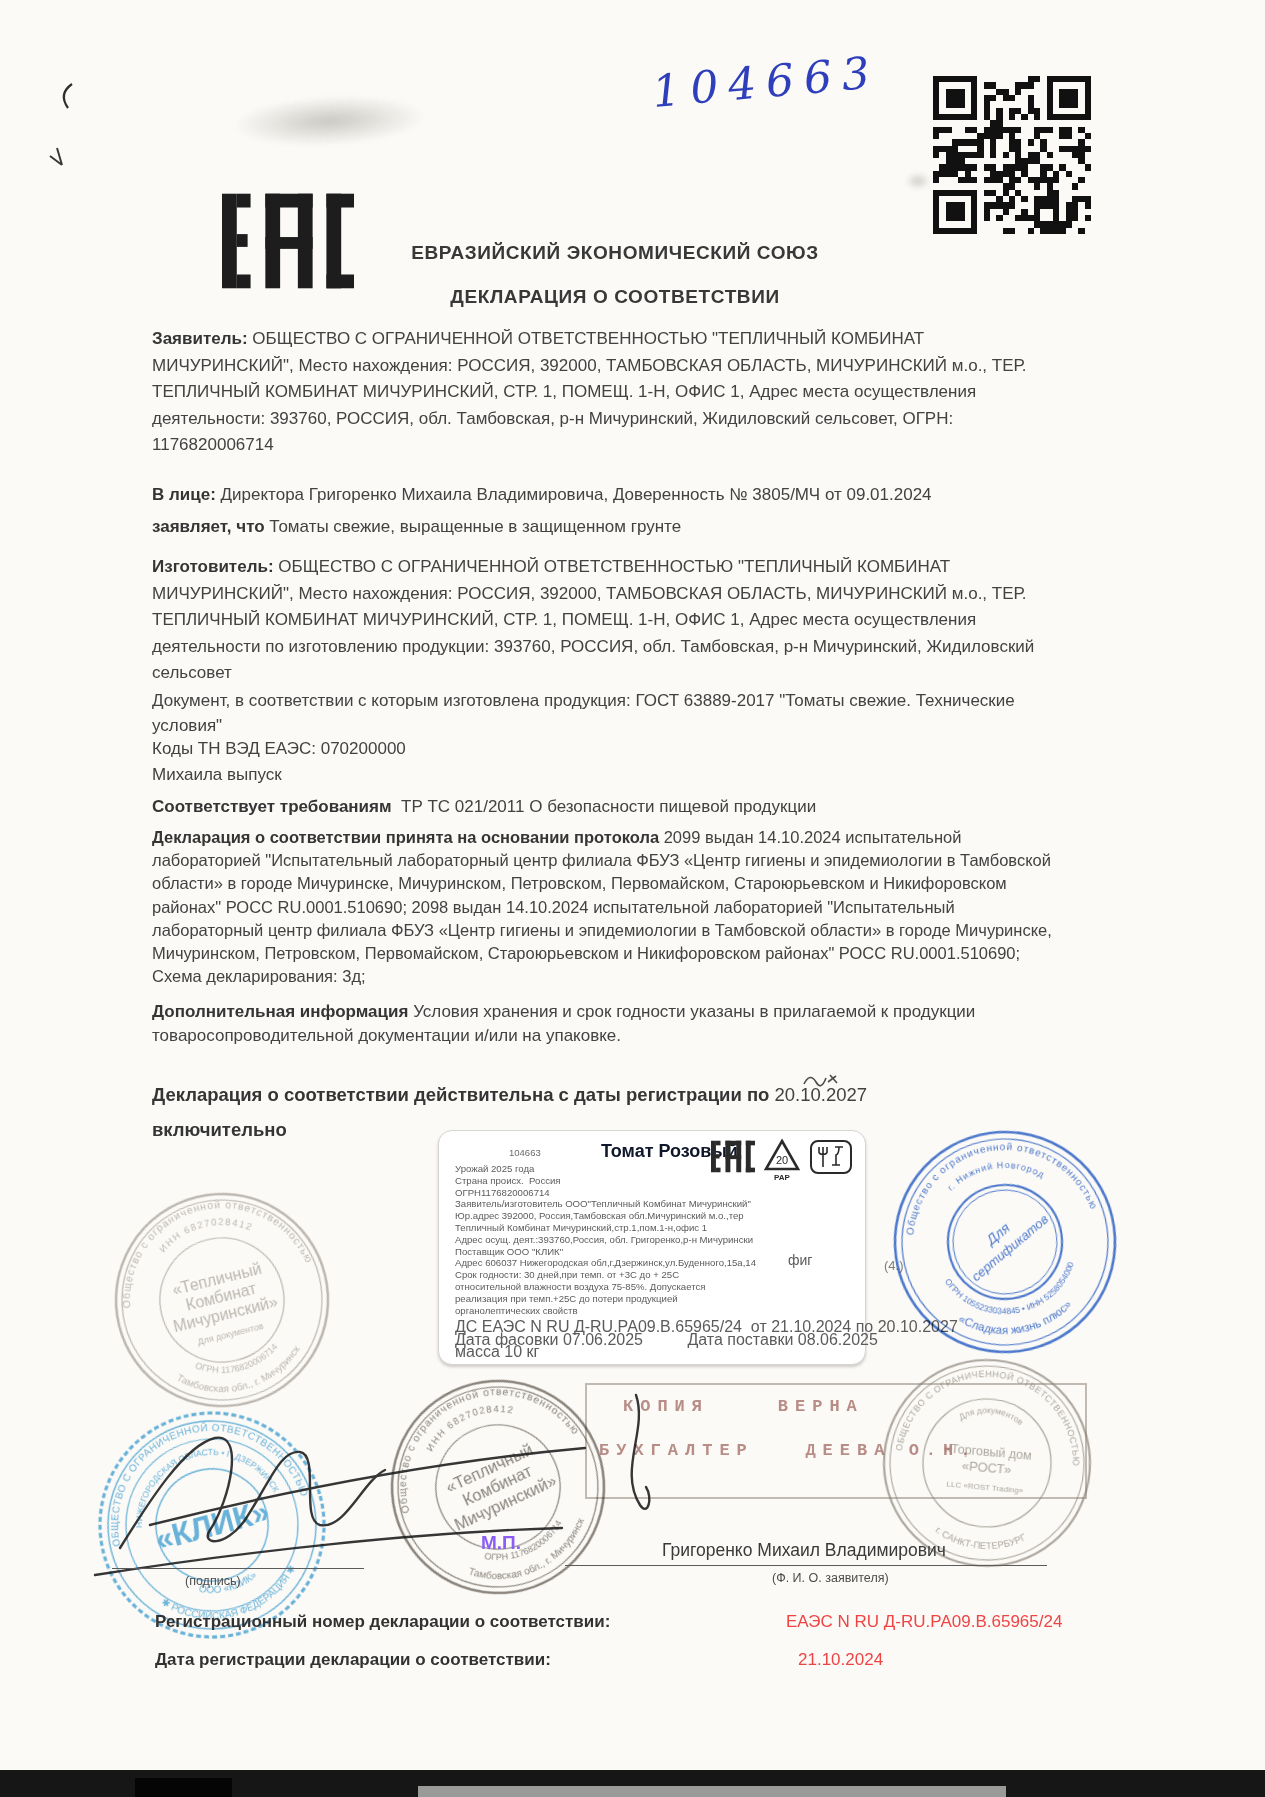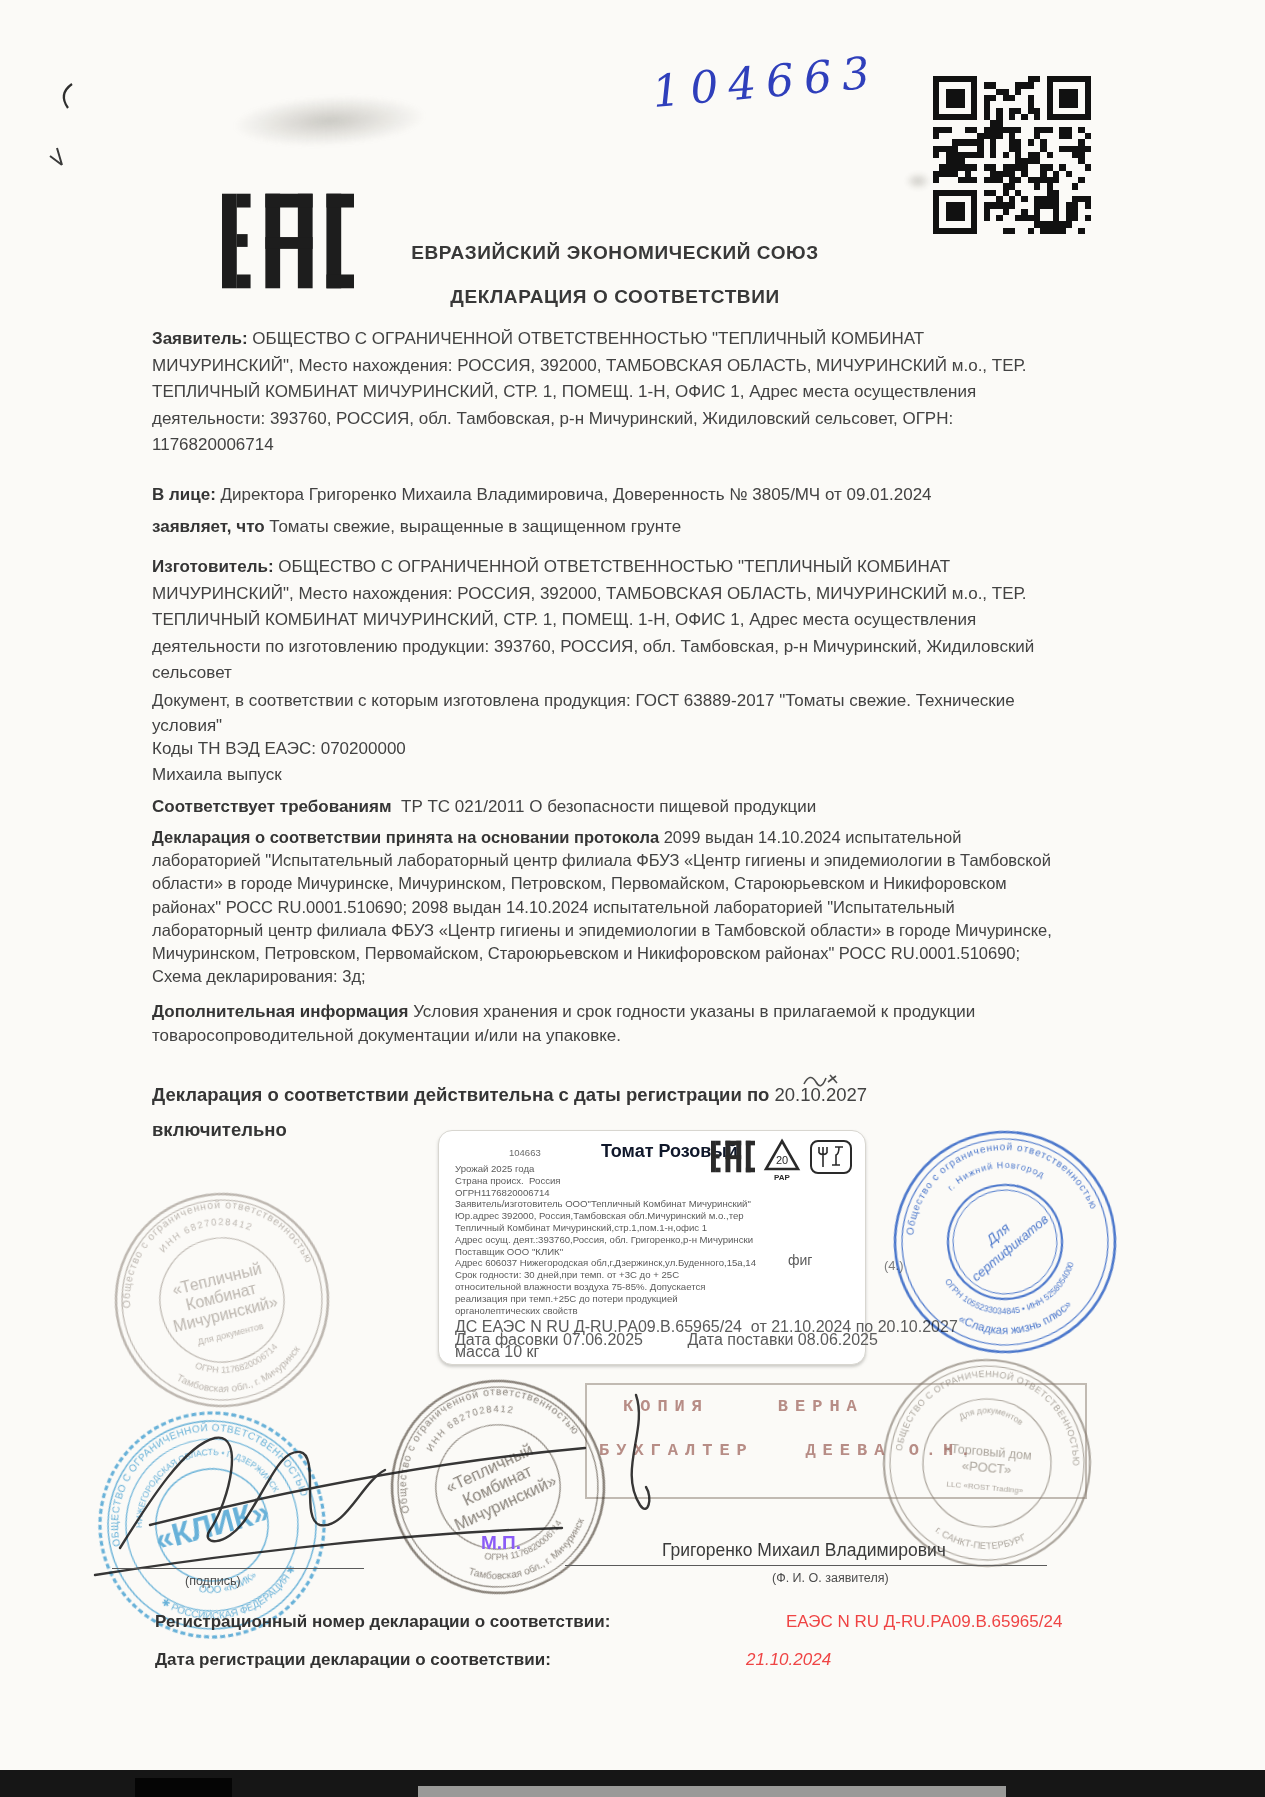--- a/index.html
+++ b/index.html
@@ -635,18 +635,18 @@
   <div class="abs sigline" style="left:565px;top:1565px;width:482px;"></div>
   <div class="abs cap" style="left:772px;top:1571px;">(Ф. И. О. заявителя)</div>
 
   <div class="abs regrow" style="left:155px;top:1612px;">
     <b>Регистрационный номер декларации о соответствии:</b>
   </div>
   <div class="abs regval" style="left:786px;top:1612px;">ЕАЭС N RU Д-RU.РА09.В.65965/24</div>
   <div class="abs regrow" style="left:155px;top:1650px;">
     <b>Дата регистрации декларации о соответствии:</b>
   </div>
-  <div class="abs regval" style="left:746px;top:1650px;font-style:italic;">21.10.2024</div>
+  <div class="abs regval" style="left:798px;top:1650px;">21.10.2024</div>
 
   <div class="abs" style="left:0;top:1770px;width:1265px;height:27px;background:#161616;"></div>
   <div class="abs" style="left:135px;top:1778px;width:97px;height:19px;background:#050505;"></div>
   <div class="abs" style="left:418px;top:1786px;width:588px;height:11px;background:#9a9a98;"></div>
 </div>
 
 </body></html>

